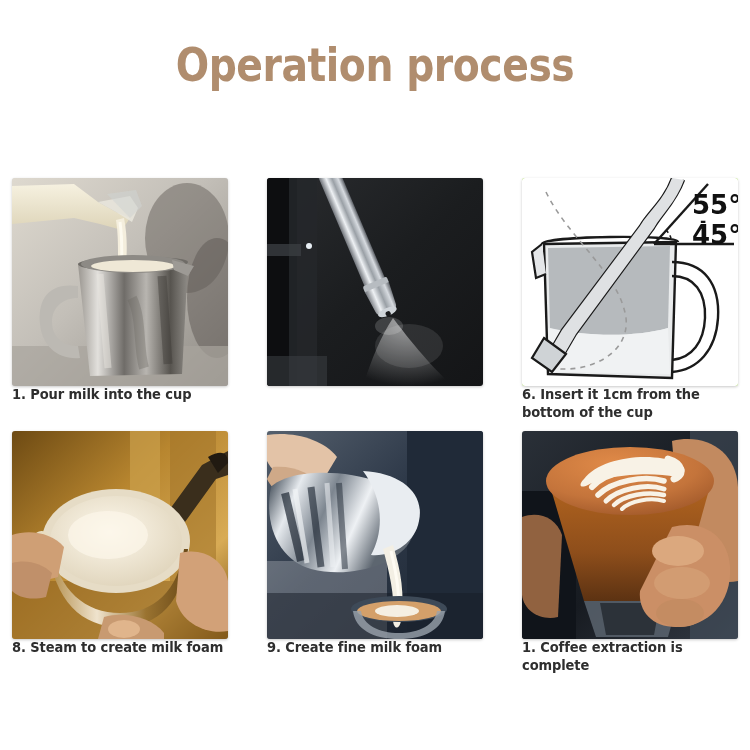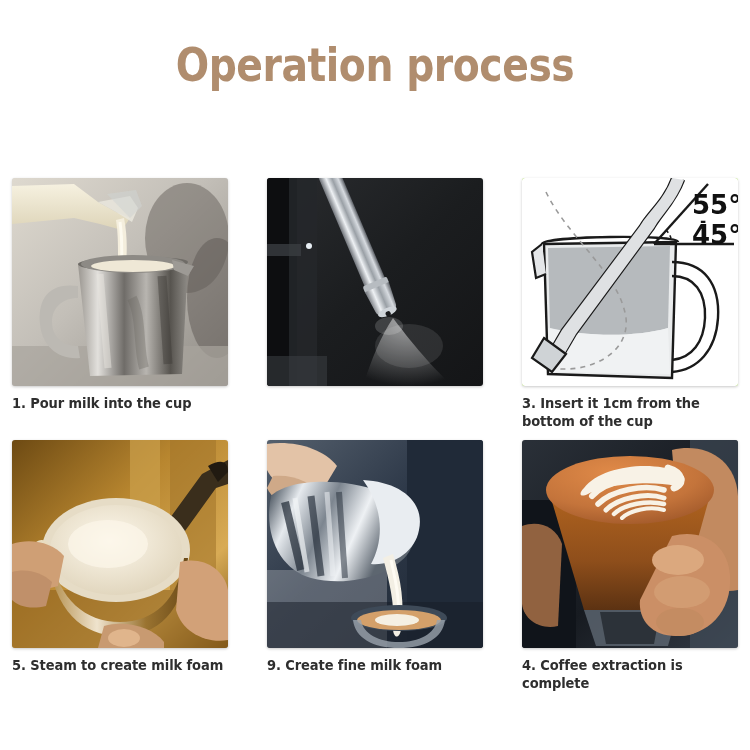--- a/index.html
+++ b/index.html
@@ -40,21 +40,20 @@
   .thumb{
     width:216px;height:208px;
     border-radius:3px;
     overflow:hidden;
     position:relative;
     box-shadow:0 1px 3px rgba(0,0,0,0.22);
     background:#ddd;
   }
   .thumb svg{display:block;width:216px;height:208px;}
   .caption{
-    margin-top:9px;
     font-size:14.5px;
     font-weight:bold;
     color:#2e2e2e;
     line-height:1.22;
     font-family:"DejaVu Sans Condensed","Liberation Sans",sans-serif;
     letter-spacing:-0.1px;
   }
 </style>
 </head>
 <body>
@@ -181,21 +180,21 @@
           <path d="M22 160 L44 176 L30 194 L10 180 Z" fill="#cfd3d6" stroke="#1a1a1a" stroke-width="2.2"></path>
 
           <line x1="132" y1="66" x2="212" y2="66" stroke="#1a1a1a" stroke-width="2.4"></line>
           <line x1="132" y1="66" x2="186" y2="6" stroke="#1a1a1a" stroke-width="2.4"></line>
           <path d="M150 66 A 20 20 0 0 0 144 52" fill="none" stroke="#1a1a1a" stroke-width="1.6" stroke-dasharray="3 3"></path>
           <text x="170" y="36" font-family="DejaVu Sans, sans-serif" font-size="26" font-weight="bold" fill="#111">55°</text>
           <text x="178" y="48" font-family="DejaVu Sans, sans-serif" font-size="15" font-weight="bold" fill="#111">-</text>
           <text x="170" y="66" font-family="DejaVu Sans, sans-serif" font-size="26" font-weight="bold" fill="#111">45°</text>
         </svg>
       </div>
-      <div class="caption" style="white-space:pre-line">3. Insert it 1cm from the
+      <div class="caption" style="white-space:pre-line">6. Insert it 1cm from the
 bottom of the cup</div>
     </div>
 
     <div class="cell">
       <div class="thumb">
         <svg viewBox="0 0 216 208" preserveAspectRatio="none" aria-hidden="true">
           <defs>
             <linearGradient id="g4bg" x1="0" y1="0" x2="1" y2="1">
               <stop offset="0" stop-color="#6d4a13"></stop>
                 <stop offset="0.4" stop-color="#b8862f"></stop>
@@ -228,21 +227,21 @@
           <path d="M36 108 C30 100 24 104 22 112 C20 124 30 134 44 132" fill="none" stroke="#e8dcc0" stroke-width="7"></path>
           <ellipse cx="96" cy="104" rx="40" ry="24" fill="#fcf7ea" opacity="0.7"></ellipse>
 
           <path d="M0 104 C18 98 40 102 52 116 L46 146 C28 152 8 148 0 140 Z" fill="#cf9f75"></path>
           <path d="M0 132 C14 128 30 132 40 142 L34 166 C18 170 6 166 0 160 Z" fill="#c0906a"></path>
           <path d="M168 122 C190 116 212 128 216 150 L216 200 C194 204 170 192 164 170 Z" fill="#d2a178"></path>
           <path d="M92 186 C112 180 140 186 152 202 L152 208 L86 208 Z" fill="#c89a71"></path>
           <ellipse cx="112" cy="198" rx="16" ry="9" fill="#e0b58c"></ellipse>
         </svg>
       </div>
-      <div class="caption">5. Steam to create milk foam</div>
+      <div class="caption">8. Steam to create milk foam</div>
     </div>
 
     <div class="cell">
       <div class="thumb">
         <svg viewBox="0 0 216 208" preserveAspectRatio="none" aria-hidden="true">
           <defs>
             <linearGradient id="g5bg" x1="0" y1="0" x2="1" y2="1">
               <stop offset="0" stop-color="#55606d"></stop>
                 <stop offset="0.45" stop-color="#2d3848"></stop>
               <stop offset="1" stop-color="#1d2632"></stop>
@@ -323,18 +322,18 @@
           <path d="M62 170 L156 170 L146 206 L74 206 Z" fill="#5a646e" opacity="0.85"></path>
           <path d="M78 172 L138 172 L132 204 L84 204 Z" fill="#2c3239"></path>
 
           <path d="M0 86 C16 80 34 86 40 104 L36 186 C18 190 2 180 0 164 Z" fill="#a06a45" opacity="0.9"></path>
           <path d="M150 96 C180 88 206 104 208 136 C210 172 186 196 154 196 C130 196 116 180 118 160 Z" fill="#cb8f66"></path>
           <ellipse cx="156" cy="120" rx="26" ry="15" fill="#dba87e"></ellipse>
           <ellipse cx="160" cy="152" rx="28" ry="16" fill="#d29c72"></ellipse>
           <ellipse cx="158" cy="182" rx="24" ry="14" fill="#c48c62"></ellipse>
         </svg>
       </div>
-      <div class="caption" style="white-space:pre-line">4. Coffee extraction is
+      <div class="caption" style="white-space:pre-line">1. Coffee extraction is
 complete</div>
     </div>
 
   </div>
 </div>
 
 </body></html>

